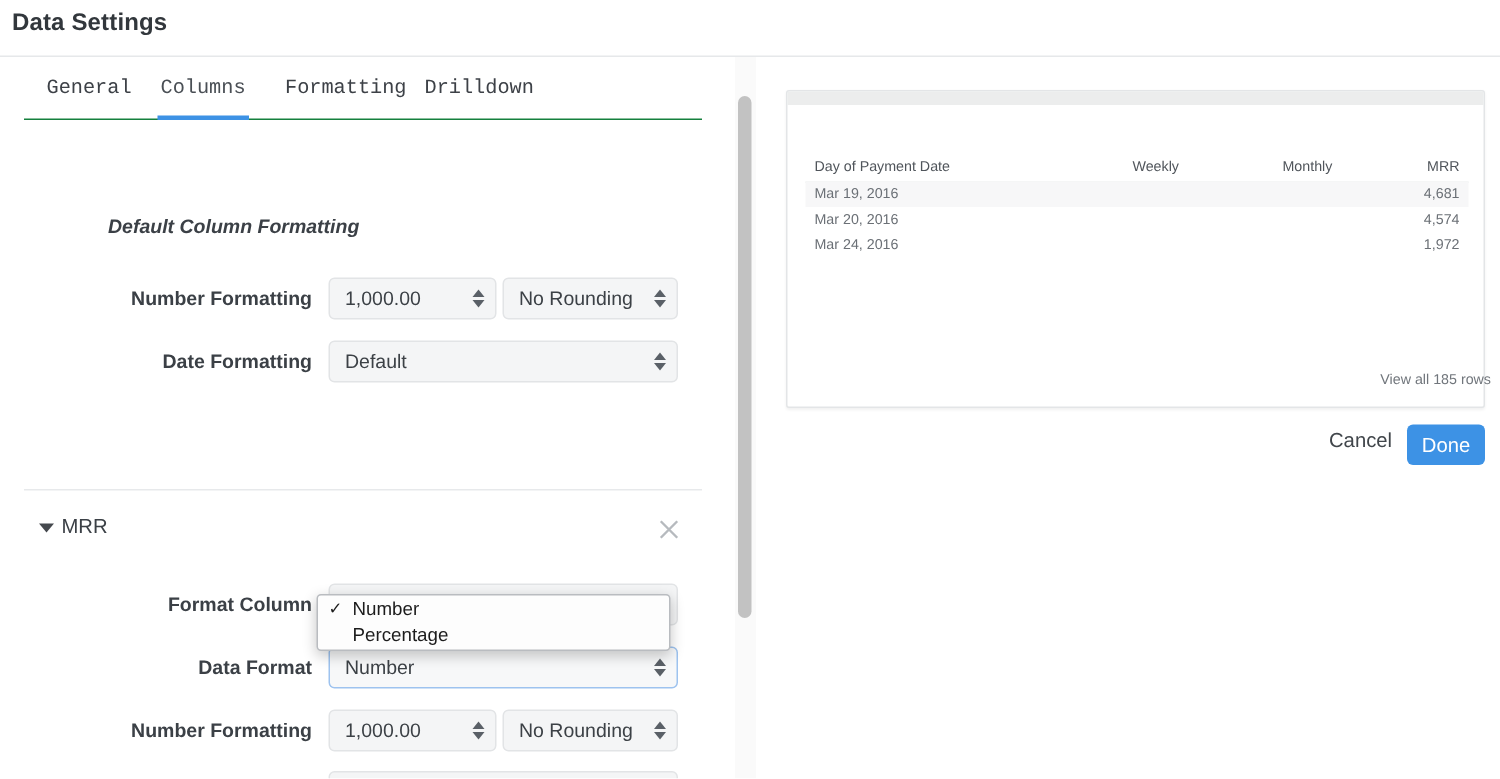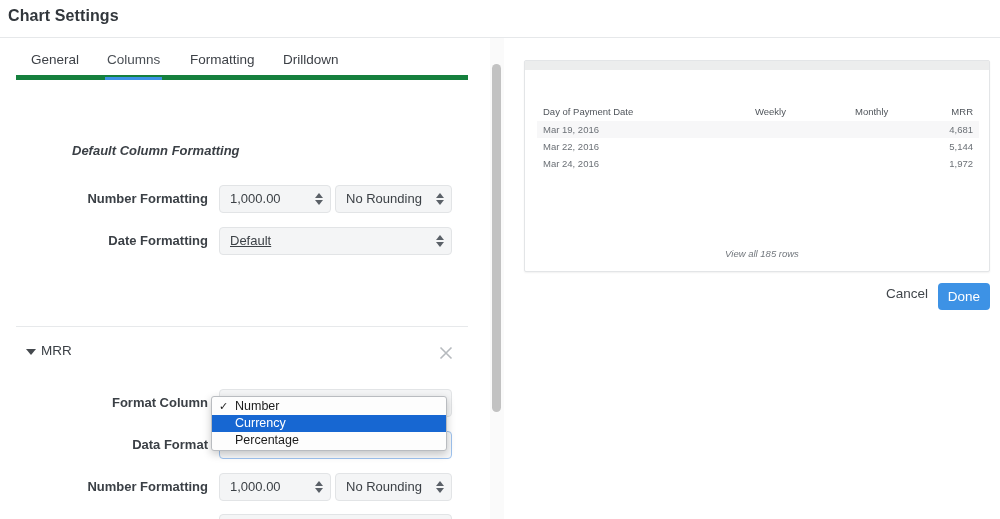--- a/index.html
+++ b/index.html
@@ -26,21 +26,22 @@
   }
 
   
   .left-pane {
     position: absolute; left: 0; top: 38px; width: 486px; height: 481px;
     background: #fff; overflow: hidden;
   }
 
   .tabs {
     position: absolute; left: 16px; top: 8px; width: 452px; height: 34px;
-    border-bottom: 5px solid #15803d;
+    border-bottom: 1px solid #15803d;
+    font-family: Liberation Mono, monospace;
   }
   .tab {
     position: absolute; top: 3px; height: 31px; line-height: 22px;
     font-size: 13.5px; color: #3d4147; padding: 0 2px; cursor: pointer;
     white-space: nowrap;
   }
   .tab.active { color: #4a4f55; border-bottom: 3px solid #3d92e5; text-align: center; }
   .tab-general { left: 13px; }
   .tab-columns { left: 89px; }
   .tab-conditions { left: 172px; }
@@ -161,42 +162,42 @@
   .prow.hrow { height: 18px; }
   .prow.alt { background: #f7f7f8; }
   .pc { position: absolute; top: 0; font-size: 9.5px; color: #6b7076; line-height: 17px; white-space: nowrap; }
   .prow.hrow .pc { color: #50555b; line-height: 18px; }
   .pc-date { left: 6px; text-align: right; }
   .pc-weekly { left: 218px; }
   .pc-monthly { left: 318px; }
   .pc-mrr { right: 6px; text-align: right; }
   .hr-line { position: absolute; left: 0; top: 18px; width: 442px; height: 1px; background: #e8e9ea; }
   .viewall {
-    position: absolute; left: 4px; top: 145px; width: 442px; text-align: center;
-    font-size: 9.5px; font-style: italic; color: #71767c;
+    position: absolute; left: 15px; top: 145px; width: 442px; text-align: right;
+    font-size: 9.5px; color: #71767c;
   }
 
   
   .btn-cancel {
     position: absolute; left: 886px; top: 286px; font-size: 13.5px;
     color: #41464b; cursor: pointer; text-align: center;
   }
   .btn-done {
     position: absolute; left: 938px; top: 283px; width: 52px; height: 27px;
     background: #3d92e5; border-radius: 4px; color: #fff; font-size: 13.5px;
     line-height: 27px; text-align: center; cursor: pointer;
   }
 </style>
 </head>
 <body>
 
 <div id="root">
 
   <div class="titlebar">
-    <div class="title">Chart Settings</div>
+    <div class="title">Data Settings</div>
   </div>
 
   <div class="left-pane">
 
     <div class="tabs">
       <div class="tab tab-general">General</div>
       <div class="tab tab-columns active">Columns</div>
       <div class="tab tab-conditions">Formatting</div>
       <div class="tab tab-drilldown">Drilldown</div>
     </div>
@@ -214,21 +215,21 @@
       <div class="sel" style="left:335px; width:117px;">
         <span>No Rounding</span>
         <span class="caret"></span>
       </div>
     </div>
 
     <div class="row" style="left:0; top:189px; width:470px;">
       <div class="lblwrap">
         <span class="lbl">Date Formatting</span>
       </div>
-      <div class="sel" style="left:219px; width:233px;text-decoration:underline;">
+      <div class="sel" style="left:219px; width:233px;">
         <span>Default</span>
         <span class="caret"></span>
       </div>
     </div>
 
 
     <div class="divider" id="div-1"></div>
 
     <div class="grp-header">
       <span class="grp-tri"></span>
@@ -284,23 +285,20 @@
         
       </div>
     </div>
 
   </div>
 
   <div class="dropdown">
     <div class="dd-item">
       <span class="dd-check">✓</span>
       <span>Number</span>
-    </div>
-    <div class="dd-item highlight">
-      <span>Currency</span>
     </div>
     <div class="dd-item">
       <span>Percentage</span>
     </div>
   </div>
 
   <div class="scroll-track"></div>
   <div class="scroll-thumb"></div>
 
   <div class="preview-card">
@@ -314,22 +312,22 @@
         <span class="pc pc-monthly">Monthly</span>
         <span class="pc pc-mrr">MRR</span>
         <span class="hr-line"></span>
       </div>
 
       <div class="prow alt">
         <span class="pc pc-date">Mar 19, 2016</span>
         <span class="pc pc-mrr">4,681</span>
       </div>
       <div class="prow">
-        <span class="pc pc-date">Mar 22, 2016</span>
-        <span class="pc pc-mrr">5,144</span>
+        <span class="pc pc-date">Mar 20, 2016</span>
+        <span class="pc pc-mrr">4,574</span>
       </div>
       <div class="prow">
         <span class="pc pc-date">Mar 24, 2016</span>
         <span class="pc pc-mrr">1,972</span>
       </div>
 
       <div class="viewall">View all 185 rows</div>
     </div>
   </div>
 

